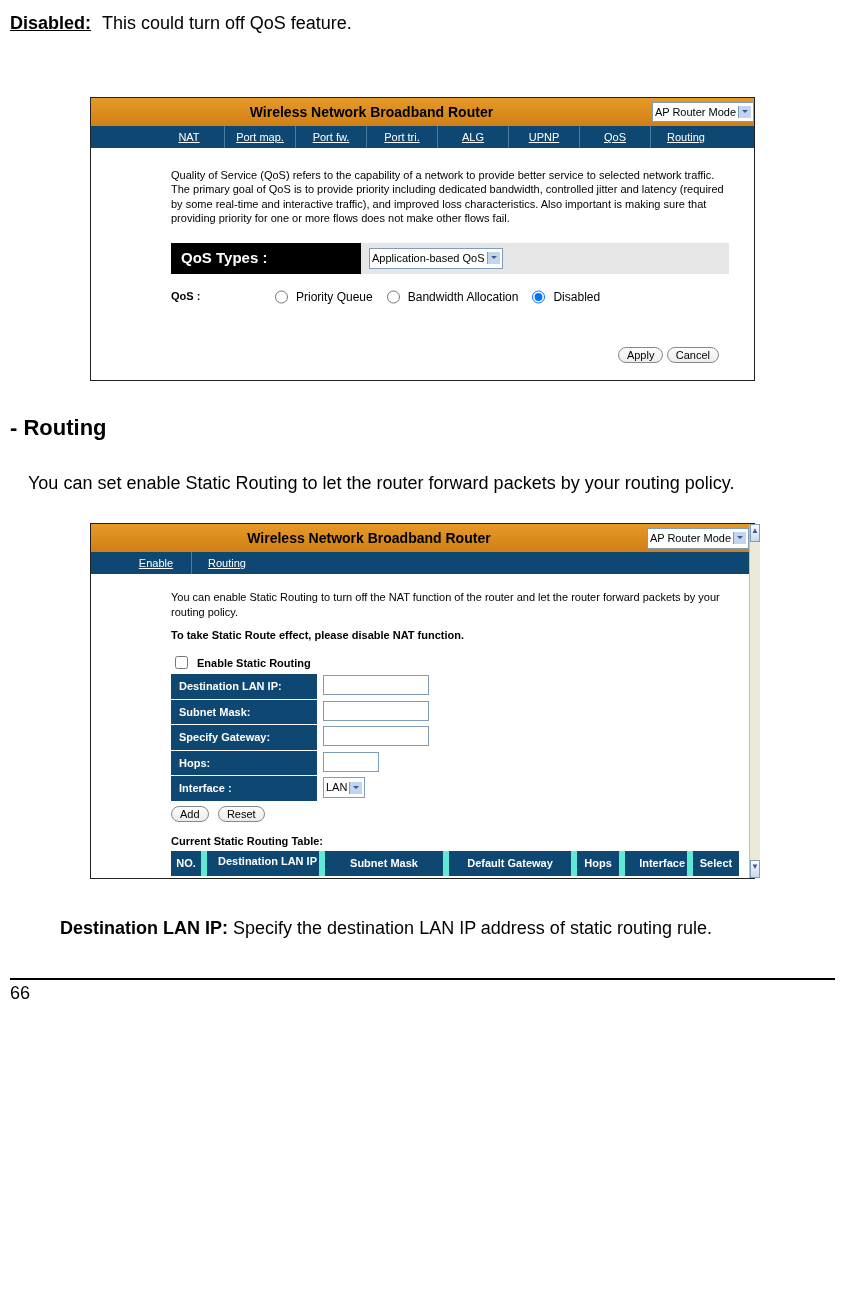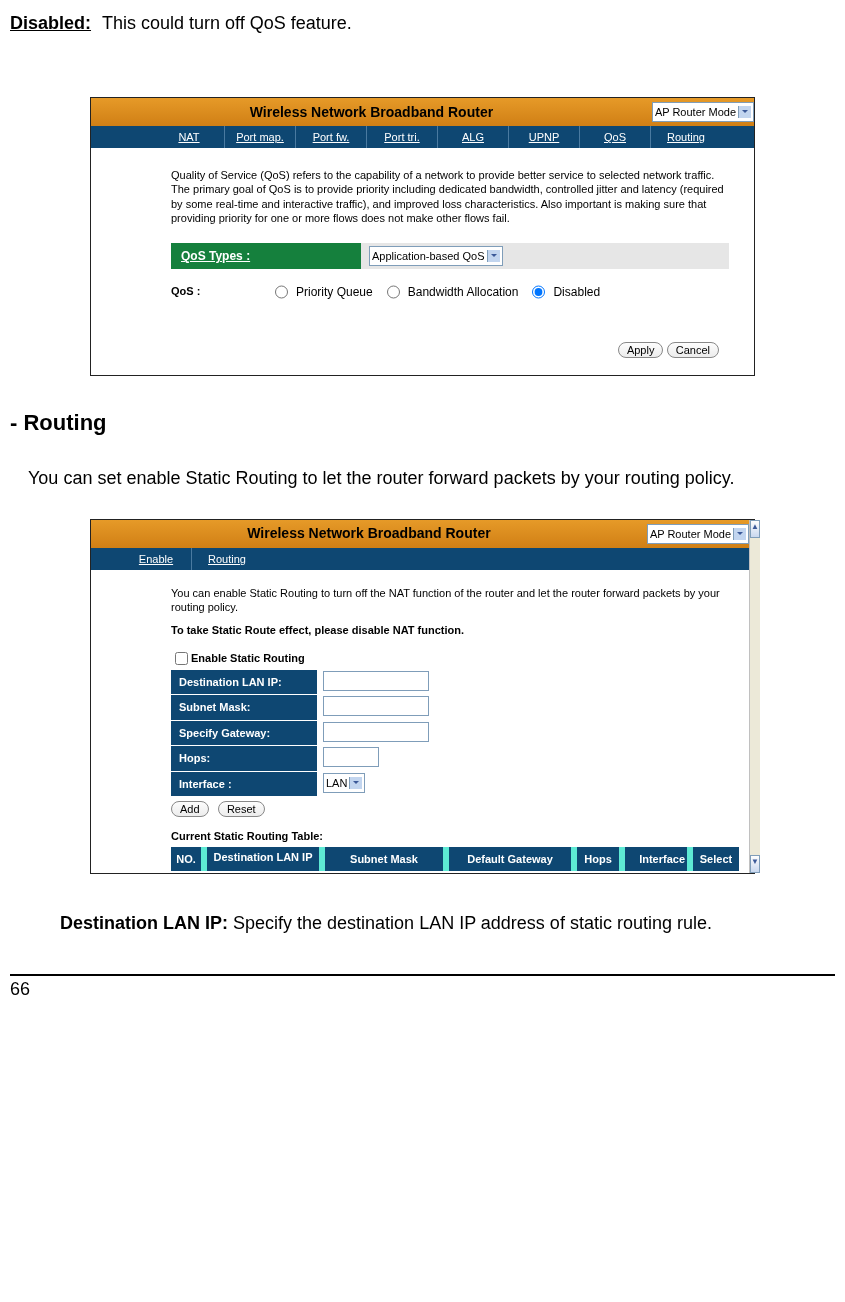--- a/index.html
+++ b/index.html
@@ -62,27 +62,26 @@
     position: relative;
   }
   .qos-desc { font-size: 11px; line-height: 1.3; margin-bottom: 18px; color:#000; }
   .row-bar {
     display: flex;
     background: #e6e6e6;
     align-items: center;
     margin-bottom: 14px;
   }
   .row-label-dark {
-    background: #15803d;
+    background: #000000;
     color: #fff;
-    font-size: 12px;
+    font-size: 15px;
     font-weight: bold;
     padding: 4px 10px;
     width: 170px;
-    text-decoration: underline;
   }
   .row-value {
     padding: 2px 8px;
     text-decoration: underline;
   }
   .mini-select {
     border: 1px solid #7f9db9;
     font-size: 11px;
     background:#fff;
     padding:1px 2px;
@@ -136,33 +135,33 @@
     width: 130px;
   }
   .routing-input-cell { padding: 1px 6px; background:#fff; }
   .tiny-input {
     border: 1px solid #7f9db9;
     height: 16px;
     width: 100px;
     font-size: 11px;
   }
   .tiny-input-sm { width: 50px; }
-  .enable-row { display:flex; align-items:center; margin:4px 0 2px 0;}
+  .enable-row { display:flex; align-items:center; gap:6px; margin:4px 0 2px 0;}
   .inline-btn-row { margin: 4px 0 10px 0; }
   .table-header {
     display: flex;
     background: #0e4772;
     color: #fff;
     font-size: 11px;
     font-weight: bold;
     text-align: center;
   }
   .th-cell { border-right: 6px solid #5eead4; padding: 4px 2px; }
   .th-no { width: 26px; }
-  .th-ip { width: 108px; line-height:1.1;}
+  .th-ip { width: 108px; line-height:1.1;text-align:right;}
   .th-mask { width: 114px; }
   .th-gw { width: 118px; }
   .th-hops { width: 38px; }
   .th-if { width: 58px; text-align: right; }
   .th-sel { width: 42px; border-right:none;}
   .field-def { margin: 30px 50px 10px 50px; line-height: 2.2; }
   .field-def-label { font-weight: bold; }
   .page-footer {
     border-top: 2px solid #000;
     margin-top: 30px;

